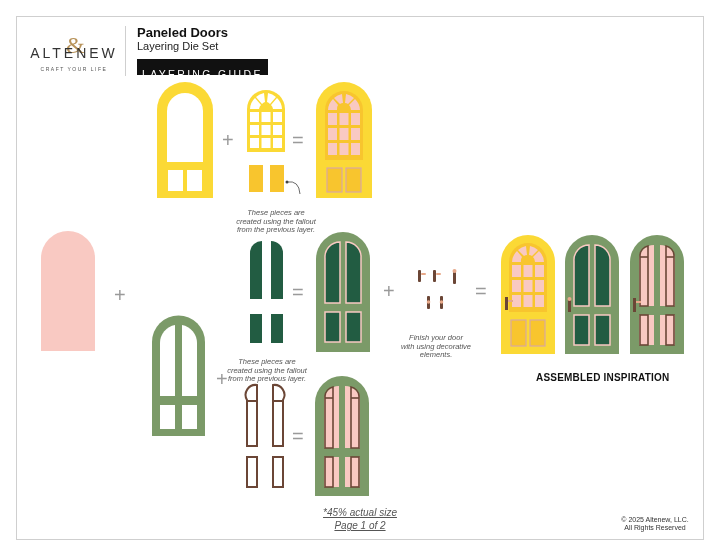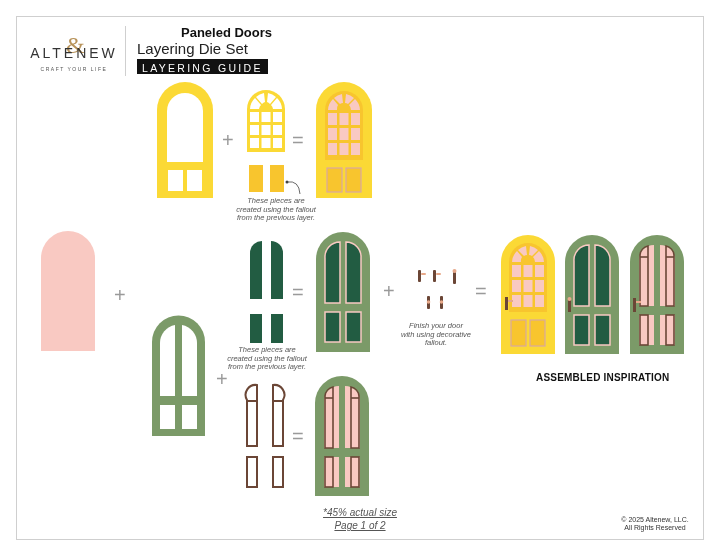--- a/index.html
+++ b/index.html
@@ -6,26 +6,26 @@
   html, body { width: 720px; height: 556px; background: #ffffff; overflow: hidden; }
   body { font-family: "Liberation Sans", sans-serif; color: #222; position: relative; }
   .page { position: absolute; left: 16px; top: 16px; width: 688px; height: 524px; border: 1px solid #cfcfcf; background: #fff; }
 
   
   .logo { position: absolute; left: 24px; top: 28px; width: 100px; height: 48px; text-align: center; }
   .logo-word { font-family: "Liberation Sans", sans-serif; font-size: 14px; letter-spacing: 3px; color: #333; position: absolute; top: 17px; left: 0; width: 100px; }
   .logo-amp { position: absolute; left: 42px; top: 5px; font-family: "Liberation Serif", serif; font-size: 24px; color: #b8935a; line-height: 1; }
   .logo-tag { position: absolute; top: 38px; left: 0; width: 100px; text-align: center; font-size: 5px; letter-spacing: 1.5px; color: #555; }
   .header-divider { position: absolute; left: 125px; top: 26px; width: 1px; height: 50px; background: #cfcfcf; }
-  .title { position: absolute; left: 137px; top: 25px; font-size: 13px; font-weight: bold; color: #111; margin-left: 44px; }
-  .subtitle { position: absolute; left: 137px; top: 40px; font-size: 15px; color: #222; }
-  .guide-badge { position: absolute; left: 137px; top: 59px; height: 15px; padding: 2px 5px; background: #111; color: #fff; font-size: 10.5px; letter-spacing: 2.3px; line-height: 15px; }
+  .title { position: absolute; left: 137px; top: 25px; font-size: 13px; font-weight: bold; color: #111; }
+  .subtitle { position: absolute; left: 137px; top: 40px; font-size: 11px; color: #222; }
+  .guide-badge { position: absolute; left: 137px; top: 59px; height: 15px; padding: 8px 5px; background: #111; color: #fff; font-size: 10.5px; letter-spacing: 2.3px; line-height: 15px; }
 
   .op { position: absolute; font-size: 20px; color: #9a9a9a; font-weight: 300; line-height: 1; }
-  .note { position: absolute; font-size: 7.5px; font-style: italic; color: #555; text-align: center; line-height: 1.15; }
+  .note { position: absolute; font-size: 7.5px; font-style: italic; color: #555; text-align: center; line-height: 1.15; margin-top: 12px; }
   .section-title { position: absolute; font-size: 10px; font-weight: bold; color: #111; letter-spacing: 0.2px; }
   .footer-note { position: absolute; font-size: 10px; font-style: italic; color: #555; text-align: center; line-height: 1.3; text-decoration: underline; }
   .copyright { position: absolute; font-size: 7px; color: #333; text-align: center; line-height: 1.2; }
 
   svg { position: absolute; overflow: visible; }
 </style>
 </head>
 <body>
 
 <div class="page"></div>
@@ -144,21 +144,21 @@
     <rect x="6" y="5" width="5" height="2" rx="1"></rect>
     <rect x="21" y="5" width="5" height="2" rx="1"></rect>
     <circle cx="39.5" cy="3" r="2"></circle>
     <circle cx="13.5" cy="34" r="1.8"></circle>
     <circle cx="26.5" cy="34" r="1.8"></circle>
   </g>
 </svg>
 <div class="note" style="left:398px;top:322px;width:76px">
   <div>Finish your door</div>
   <div>with using decorative</div>
-  <div>fallout.</div>
+  <div>elements.</div>
 </div>
 <div class="op" style="left:475px;top:281px">=</div>
 
 <svg style="left:501px;top:235px" width="54" height="119" viewBox="0 0 54 119">
   <path d="M0 27 A27 27 0 0 1 54 27 L54 119 L0 119 Z" fill="#fbd935"></path>
   <path d="M8 27 A19 19 0 0 1 46 27 L46 77 L8 77 Z" fill="#f8c52e"></path>
   <g fill="#f9c9c2">
     <path d="M11 27 A16 16 0 0 1 16 16 L21 22 A7 7 0 0 0 20 27 Z"></path>
     <path d="M17 15 A16 16 0 0 1 25 11 L26 20 A7 7 0 0 0 23 21 Z"></path>
     <path d="M29 11 A16 16 0 0 1 37 15 L31 21 A7 7 0 0 0 28 20 Z"></path>

